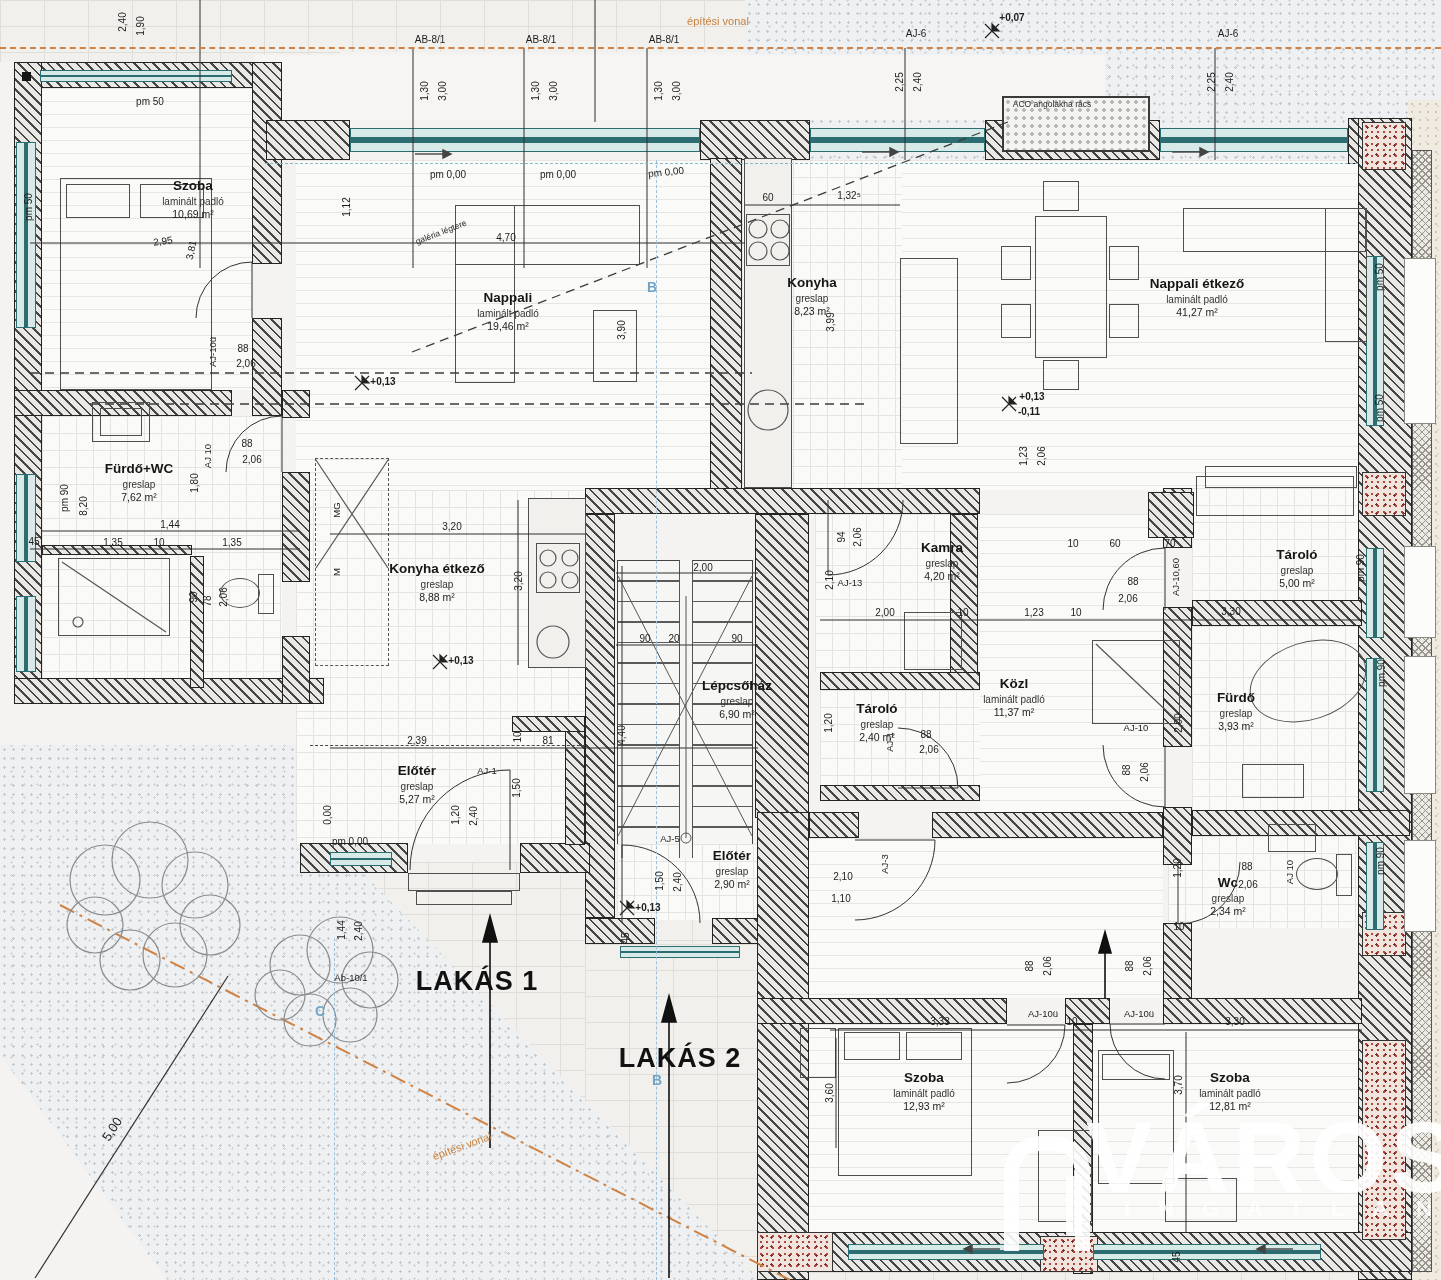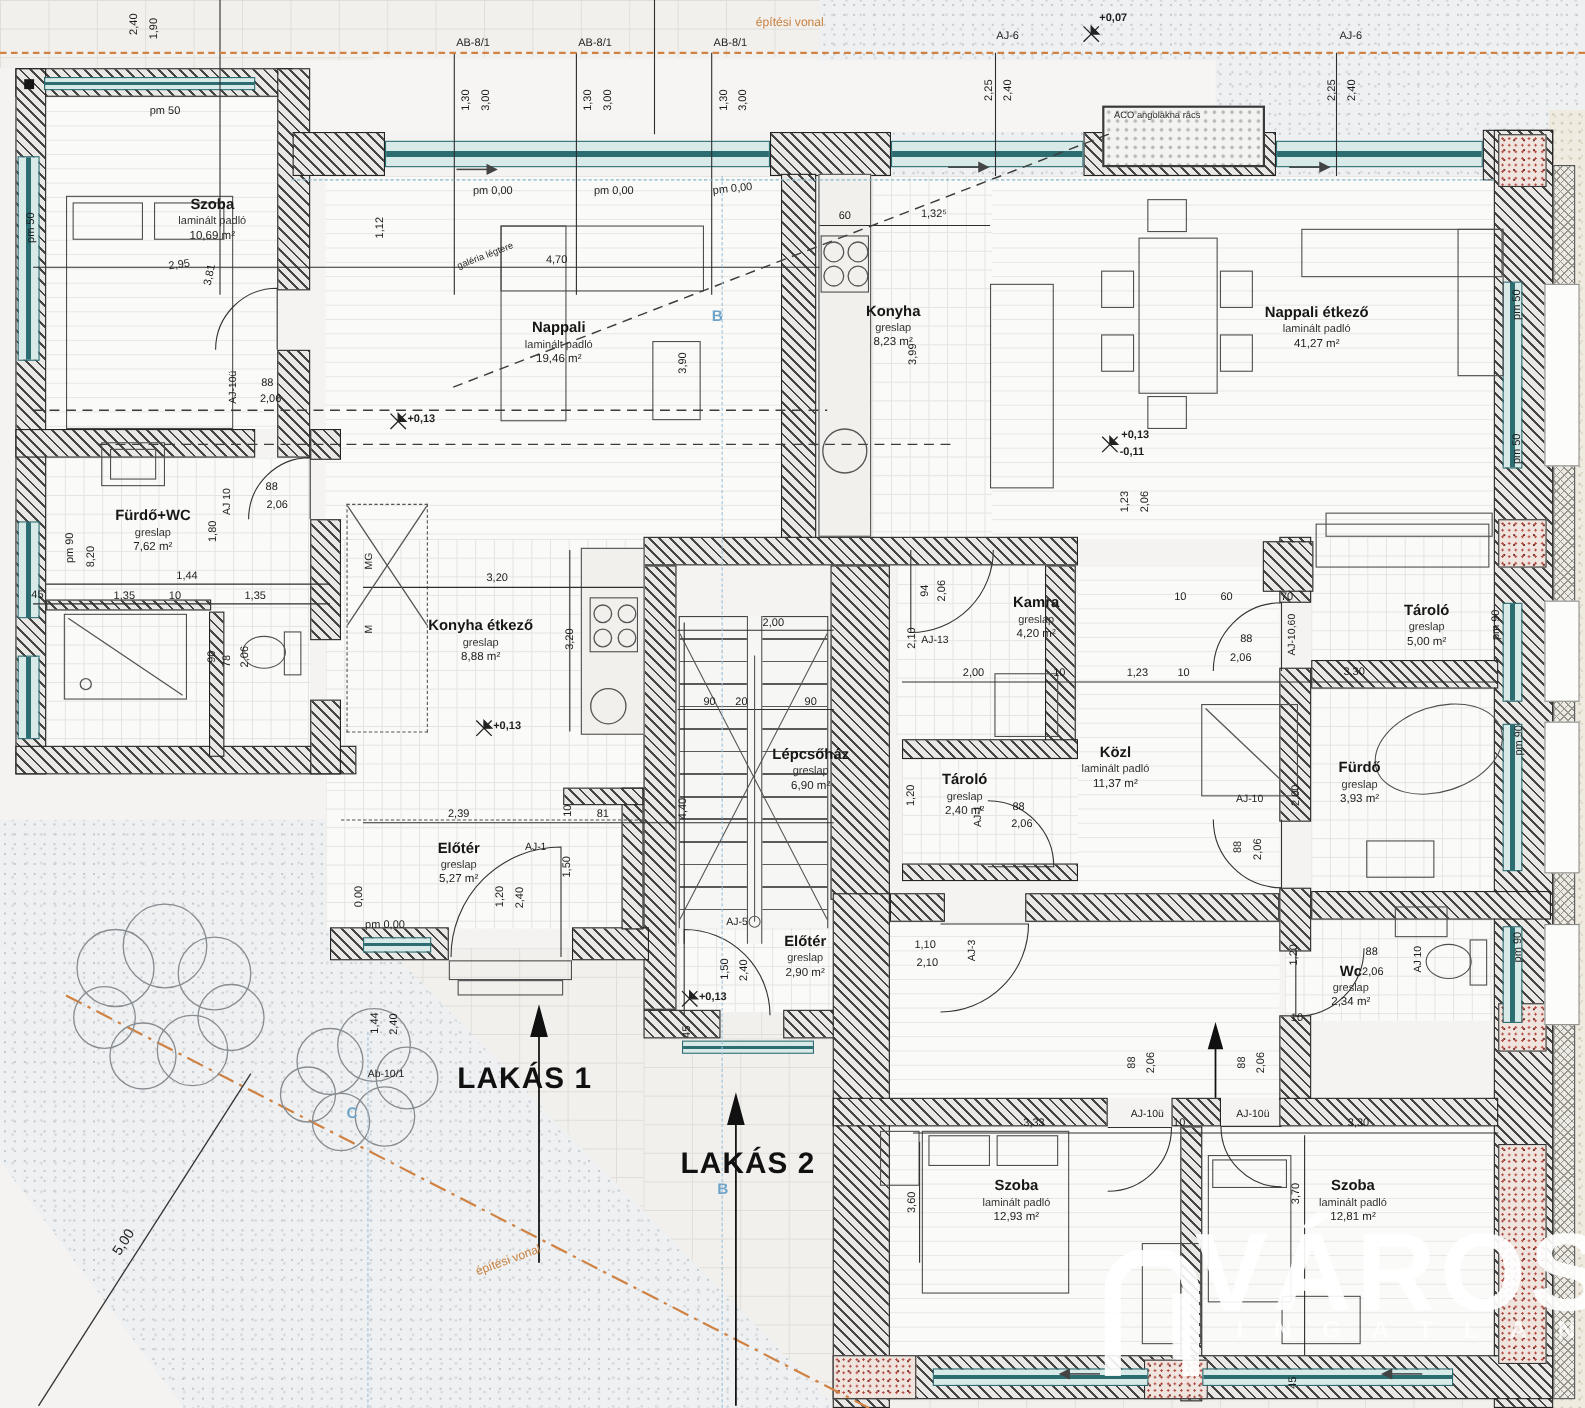--- a/index.html
+++ b/index.html
@@ -471,21 +471,21 @@
       <span class="lbl dim" style="left: 473px; top: 816px; transform: translate(-50%, -50%) rotate(-90deg);">2,40</span>
       <span class="lbl dim" style="left: 516px; top: 788px; transform: translate(-50%, -50%) rotate(-90deg);">1,50</span>
       <span class="lbl dim" style="left: 350px; top: 841px; transform: translate(-50%, -50%);">pm 0,00</span>
       <span class="lbl dim" style="left: 327px; top: 815px; transform: translate(-50%, -50%) rotate(-90deg);">0,00</span>
       <span class="lbl dim" style="left: 341px; top: 930px; transform: translate(-50%, -50%) rotate(-90deg);">1,44</span>
       <span class="lbl dim" style="left: 358px; top: 931px; transform: translate(-50%, -50%) rotate(-90deg);">2,40</span>
       <span class="lbl code" style="left: 351px; top: 977px; transform: translate(-50%, -50%);">Ab-10/1</span>
       <span class="lbl level" style="left: 648px; top: 907px; transform: translate(-50%, -50%);">+0,13</span>
       <span class="lbl dim" style="left: 625px; top: 938px; transform: translate(-50%, -50%) rotate(-90deg);">45</span>
       <span class="lbl code" style="left: 884px; top: 864px; transform: translate(-50%, -50%) rotate(-90deg);">AJ-3</span>
-      <span class="lbl dim" style="left: 841px; top: 859px; transform: translate(-50%, -50%);">1,10</span>
+      <span class="lbl dim" style="left: 841px; top: 898px; transform: translate(-50%, -50%);">1,10</span>
       <span class="lbl dim" style="left: 843px; top: 876px; transform: translate(-50%, -50%);">2,10</span>
       <span class="lbl code" style="left: 850px; top: 582px; transform: translate(-50%, -50%);">AJ-13</span>
       <span class="lbl dim" style="left: 829px; top: 580px; transform: translate(-50%, -50%) rotate(-90deg);">2,10</span>
       <span class="lbl dim" style="left: 841px; top: 537px; transform: translate(-50%, -50%) rotate(-90deg);">94</span>
       <span class="lbl dim" style="left: 857px; top: 537px; transform: translate(-50%, -50%) rotate(-90deg);">2,06</span>
       <span class="lbl dim" style="left: 885px; top: 612px; transform: translate(-50%, -50%);">2,00</span>
       <span class="lbl dim" style="left: 963px; top: 612px; transform: translate(-50%, -50%);">10</span>
       <span class="lbl dim" style="left: 1034px; top: 612px; transform: translate(-50%, -50%);">1,23</span>
       <span class="lbl dim" style="left: 1076px; top: 612px; transform: translate(-50%, -50%);">10</span>
       <span class="lbl dim" style="left: 1073px; top: 543px; transform: translate(-50%, -50%);">10</span>

